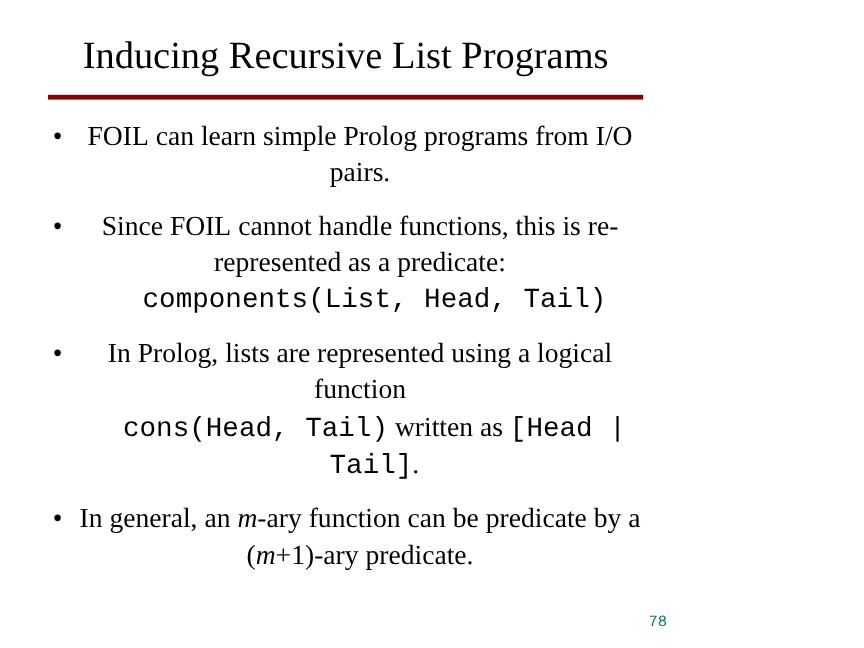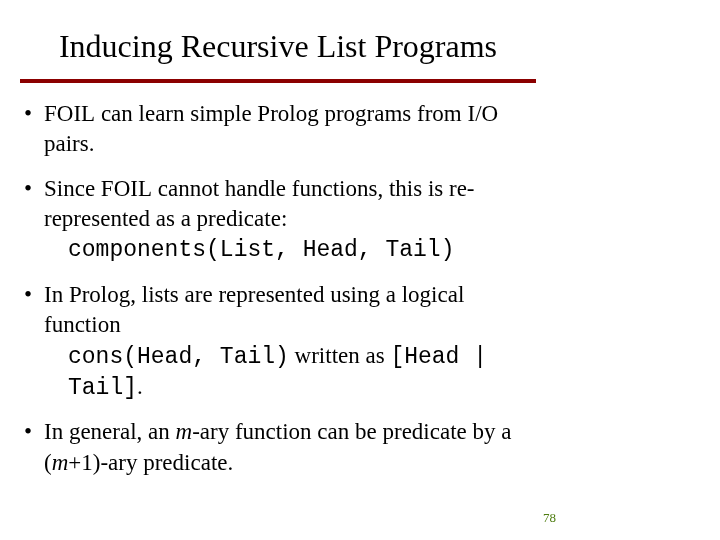--- a/index.html
+++ b/index.html
@@ -9,39 +9,40 @@
     height: 540px;
     background: #fff;
     font-family: "Times New Roman", Times, serif;
     color: #000;
   }
   .slide {
     position: relative;
     width: 576px;
     height: 540px;
     box-sizing: border-box;
-    padding: 20px 40px 0 20px;
+    padding: 20px 40px 0 40px;
   }
   .title {
     text-align: center;
     font-size: 32px;
     font-weight: 400;
     margin: 8px 0 14px 0;
   }
   .rule {
     border: none;
     border-top: 4px solid #8b0000;
     margin: 0 0 16px 0;
   }
   ul.body {
     list-style: none;
     padding: 0;
     margin: 0;
     font-size: 23px;
     line-height: 1.32;
+    text-align: center;
   }
   ul.body > li {
     position: relative;
     padding-left: 24px;
     margin-bottom: 14px;
   }
   ul.body > li::before {
     content: "•";
     position: absolute;
     left: 4px;
@@ -54,23 +55,23 @@
   .mono {
     font-family: "Courier New", Courier, monospace;
   }
   .sc {
     font-variant: small-caps;
   }
   .page-num {
     position: absolute;
     right: 20px;
     bottom: 14px;
-    font-family: Liberation Serif, serif;
+    font-family: Liberation Mono, monospace;
     font-size: 13px;
-    color: #4d7c0f;
+    color: #0f766e;
   }
 </style>
 </head>
 <body>
 
 <div class="slide">
   <div class="title">Inducing Recursive List Programs</div>
   <hr class="rule">
   <ul class="body">
 

